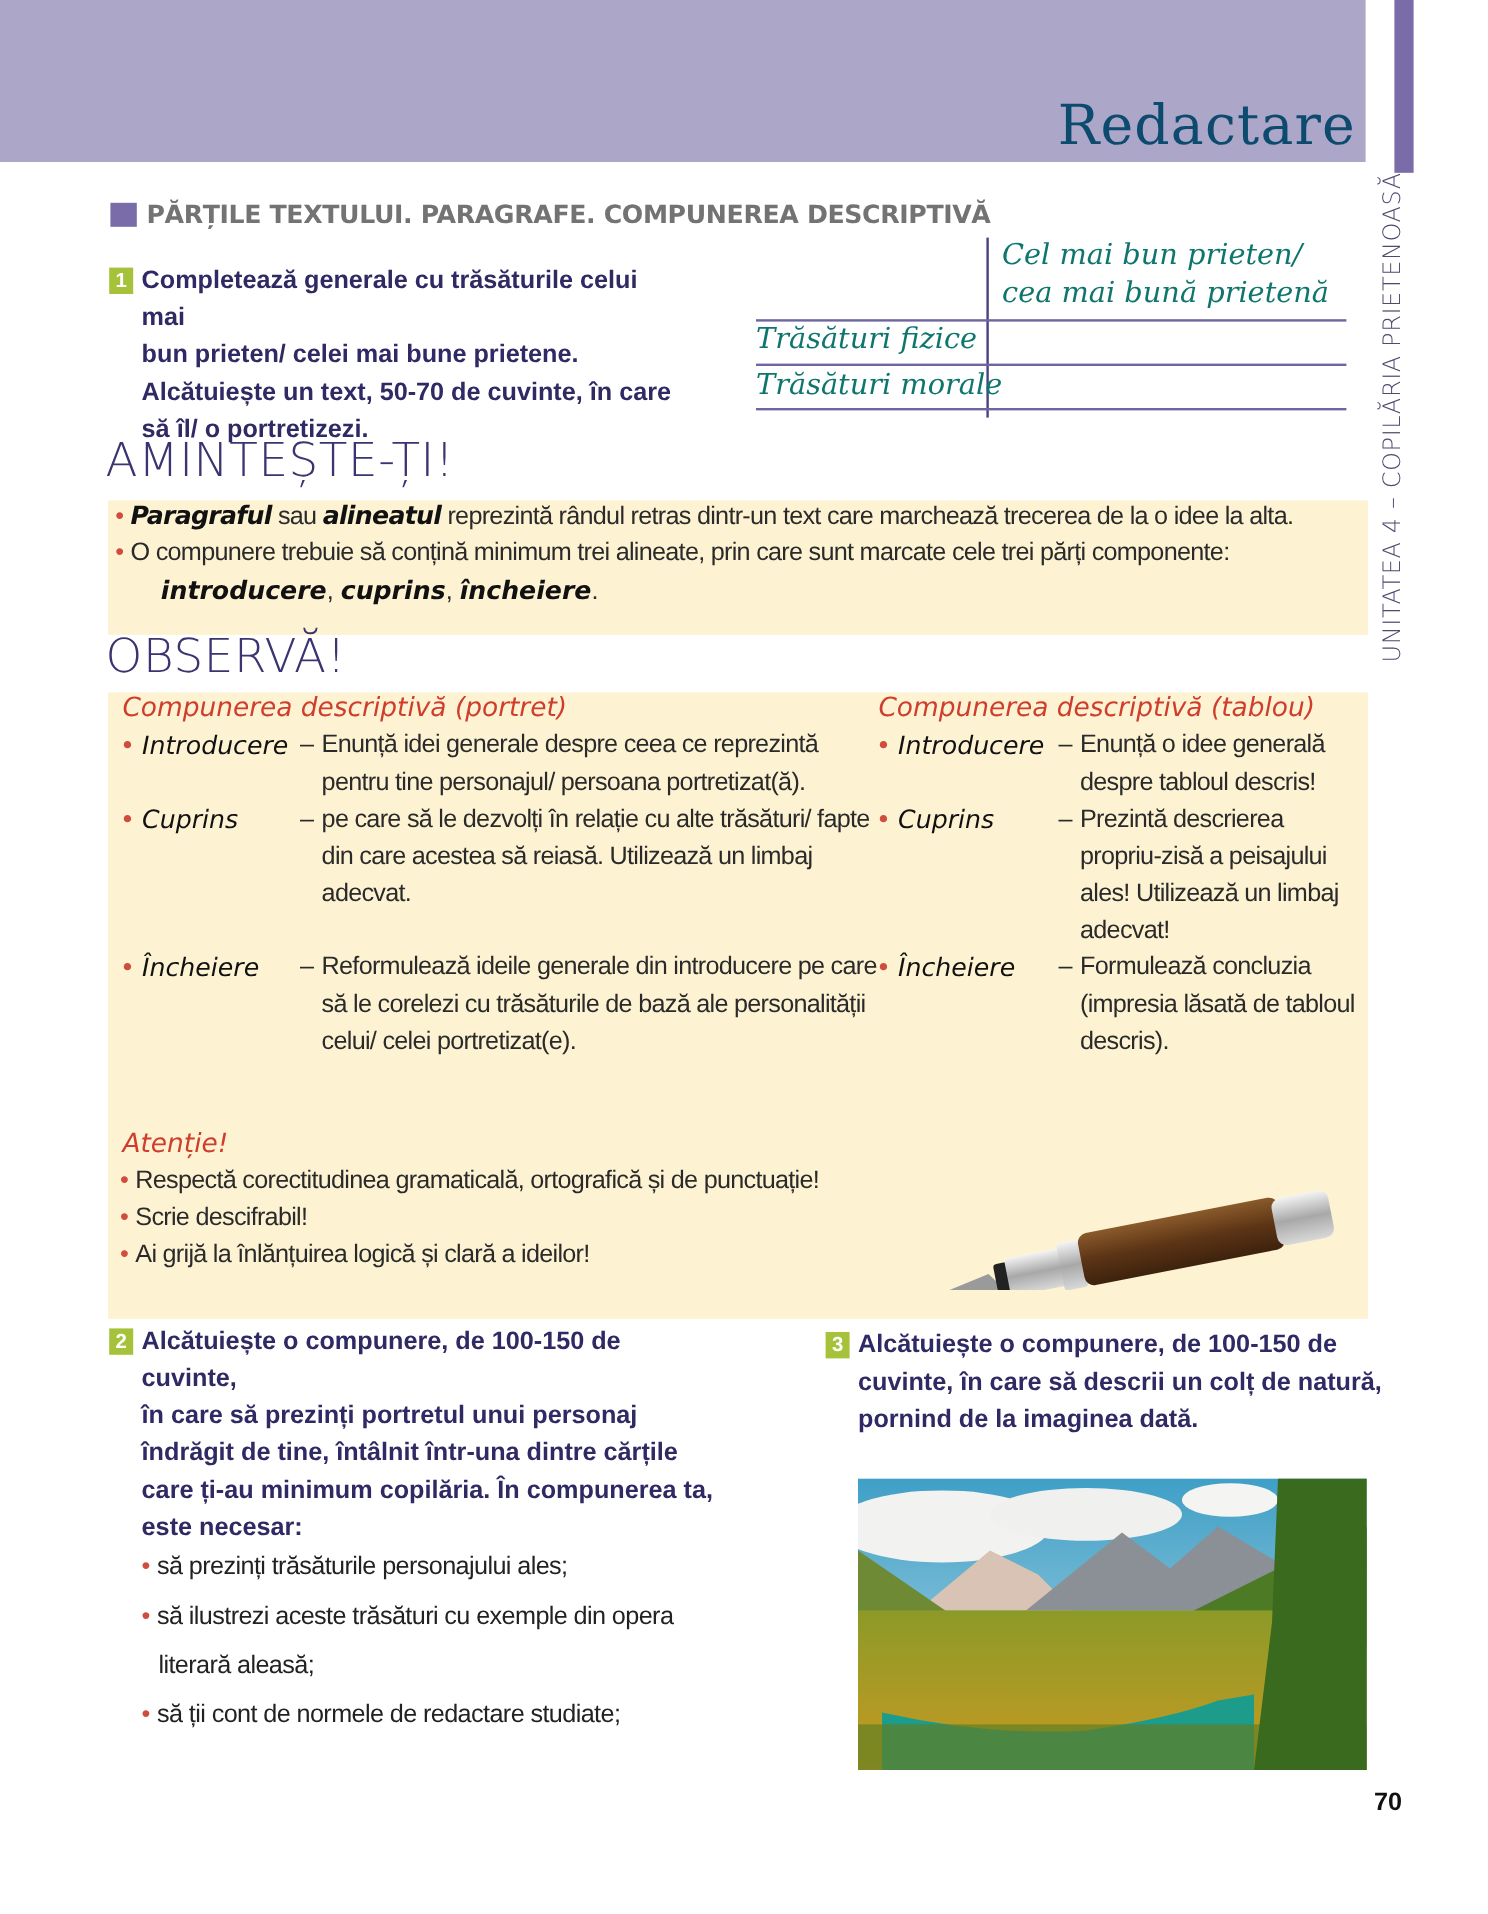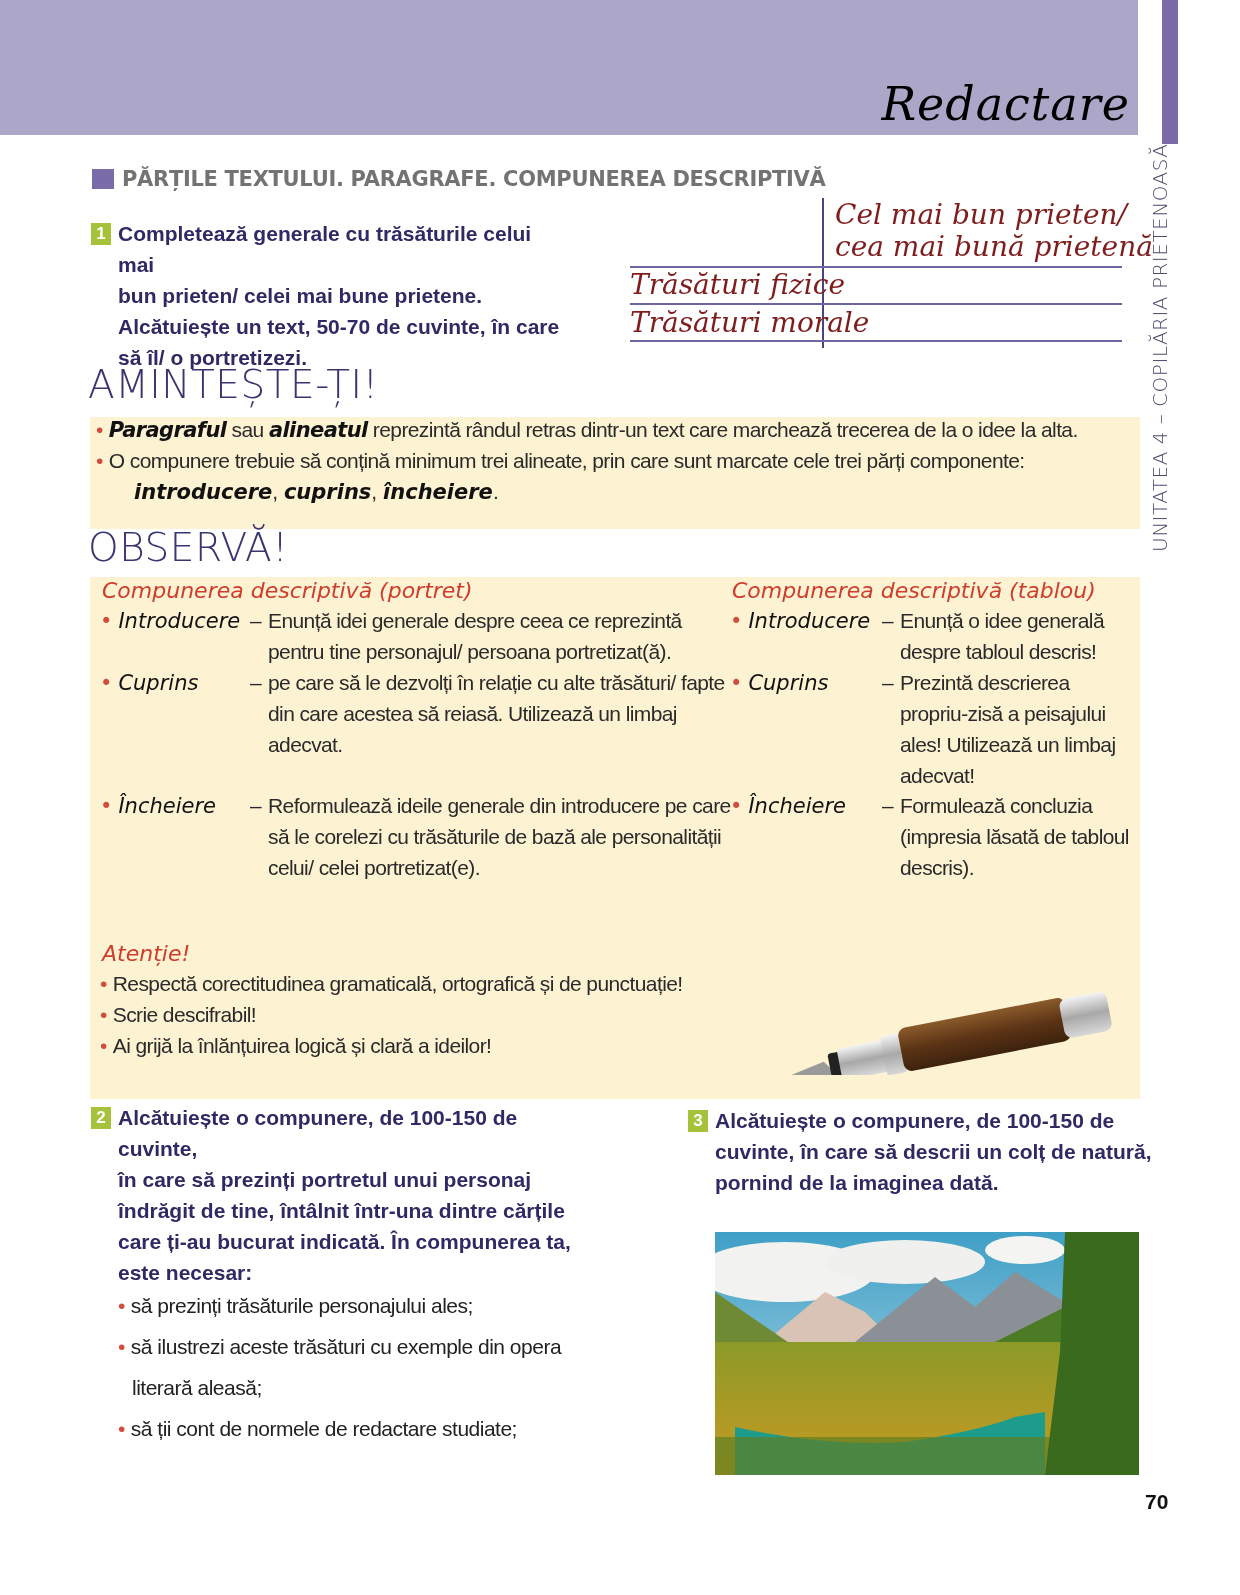--- a/index.html
+++ b/index.html
@@ -8,22 +8,22 @@
       background: #ffffff;
       font-family: "Liberation Sans", "DejaVu Sans", sans-serif;
       color: #1e1e1e;
     }
     .header-band {
       position: absolute; left: 0; top: 0; width: 1138px; height: 135px;
       background: #aca6c8;
     }
     .header-title {
       position: absolute; right: 8px; bottom: 4px;
-      font-family: "DejaVu Serif", serif; font-style: italic;
-      font-size: 46px; color: #000000; letter-spacing: 1px; margin-left: 44px;
+      font-family: "DejaVu Serif", serif; 
+      font-size: 46px; color: #0c4a6e; letter-spacing: 1px; margin-left: 44px;
     }
     .side-bar {
       position: absolute; left: 1162px; top: 0; width: 16px; height: 144px;
       background: #7a6ca9;
     }
     .side-label {
       position: absolute; left: 1148px; top: 552px;
       transform: rotate(-90deg); transform-origin: left top;
       font-size: 20px; color: #4d4a6e; letter-spacing: 0.5px; white-space: nowrap;
       font-family: "DejaVu Sans", sans-serif; font-weight: 300;
@@ -40,21 +40,21 @@
       position: absolute; left: -27px; top: 5px; width: 20px; height: 22px;
       background: #a6c23a; color: #fff; font-size: 17px; line-height: 22px; text-align: center;
     }
     .task1 { left: 118px; top: 218px; width: 450px; }
     .task2 { left: 118px; top: 1102px; width: 480px; }
     .task3 { left: 715px; top: 1105px; width: 440px; }
 
     .hand-table { position: absolute; left: 630px; top: 198px; width: 492px; height: 150px; }
     .hand-table .vline { position: absolute; left: 192px; top: 0; width: 2px; height: 150px; background: #4a4380; }
     .hand-table .hline { position: absolute; left: 0; width: 492px; height: 2px; background: #6d66a0; }
-    .hand { font-family: "DejaVu Serif", serif; font-style: italic; font-size: 28px; color: #7f1d1d; position: absolute; white-space: nowrap; }
+    .hand { font-family: "DejaVu Serif", serif; font-style: italic; font-size: 24px; color: #0f766e; position: absolute; white-space: nowrap; }
 
     .box-title { position: absolute; left: 88px; font-size: 39px; color: #3a3470; font-family: "DejaVu Sans", sans-serif; font-weight: 300; letter-spacing: 0.5px; }
     .panel { position: absolute; background: #fdf2d2; }
     .panel1 { left: 90px; top: 417px; width: 1050px; height: 112px; }
     .panel2 { left: 90px; top: 577px; width: 1050px; height: 522px; }
     .ln { position: absolute; font-size: 21px; color: #2a2a2a; white-space: nowrap; font-family: "Liberation Sans", sans-serif; }
     .ln.cond { letter-spacing: -0.6px; }
     .dot { color: #d04c3c; margin-right: 6px; }
     .itb { font-family: "DejaVu Sans", sans-serif; font-style: italic; font-weight: bold; color: #111; }
     .red-title { position: absolute; font-family: "DejaVu Sans", sans-serif; font-style: italic; font-size: 22px; color: #cf3d2d; white-space: nowrap; }
@@ -188,21 +188,21 @@
     <rect x="128" y="34" width="170" height="44" fill="url(#wood)" rx="8"></rect>
     <rect x="292" y="36" width="48" height="40" fill="url(#chrome)" rx="8"></rect>
   </g>
 </svg>
 
 <div class="task task2">
   <span class="badge">2</span>
   <div>Alcătuiește o compunere, de 100-150 de cuvinte,</div>
   <div>în care să prezinți portretul unui personaj</div>
   <div>îndrăgit de tine, întâlnit într-una dintre cărțile</div>
-  <div>care ți-au bucurat indicată. În compunerea ta,</div>
+  <div>care ți-au minimum copilăria. În compunerea ta,</div>
   <div>este necesar:</div>
 </div>
 <div class="bullets2">
   <div class="b"><span class="dot">•</span><span>să prezinți trăsăturile personajului ales;</span></div>
   <div class="b"><span class="dot">•</span><span>să ilustrezi aceste trăsături cu exemple din opera literară aleasă;</span></div>
   <div class="b"><span class="dot">•</span><span>să ții cont de normele de redactare studiate;</span></div>
 </div>
 
 <div class="task task3">
   <span class="badge">3</span>

